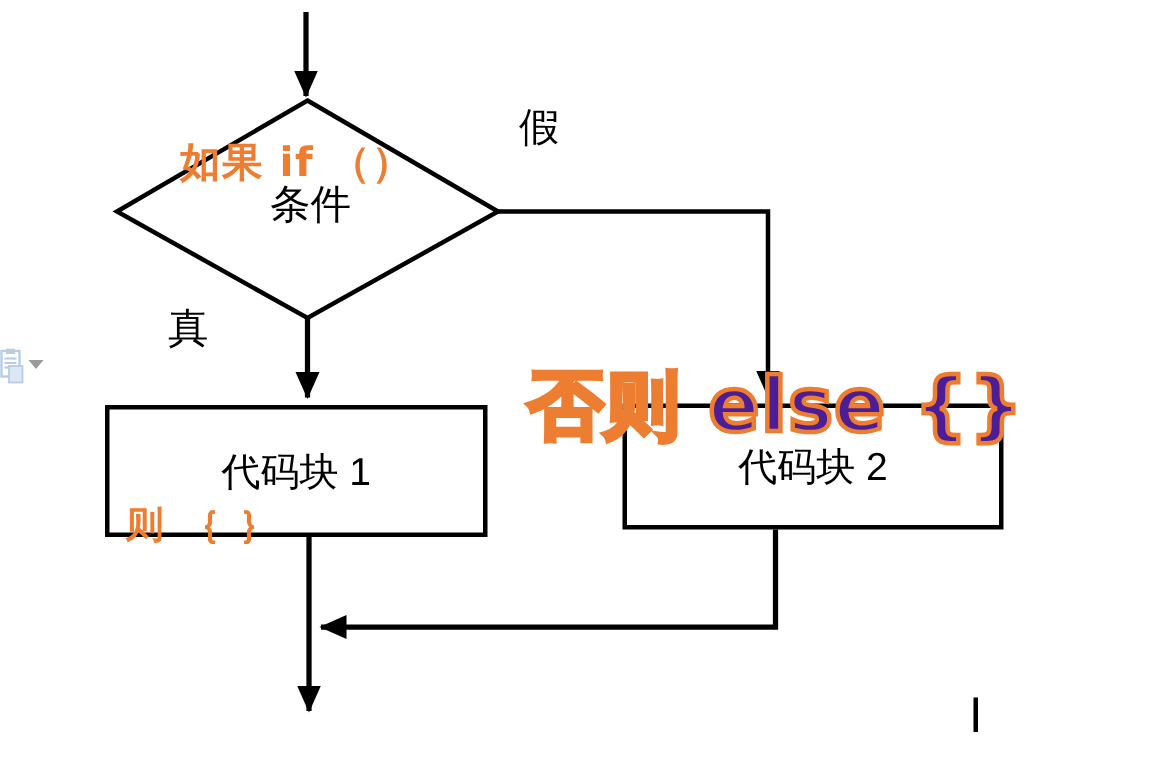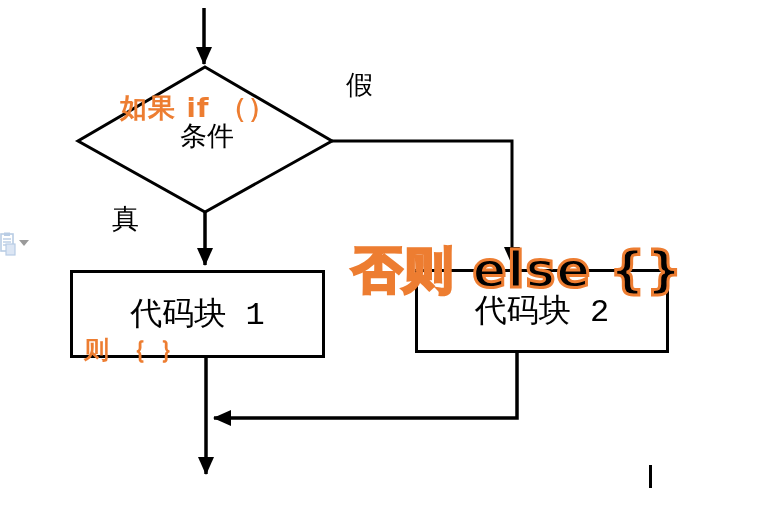--- a/index.html
+++ b/index.html
@@ -18,31 +18,31 @@
     font-weight:bold;color:#ED7D31;
     font-family:"DejaVu Sans","Liberation Sans",sans-serif;
   }
   .if-note{left:120px;top:90px;font-size:27px;letter-spacing:1px;}
   .cond-label{left:157px;top:122px;width:100px;text-align:center;}
   .false-label{left:346px;top:71px;}
   .true-label{left:112px;top:205px;}
   .then-note{left:84px;top:333px;font-size:25px;z-index:4;letter-spacing:2px;}
   .else-note{
     left:352px;top:237px;font-size:50px;z-index:4;letter-spacing:1px;
-    color:#000000;text-align:right;-webkit-text-stroke:3px #ED7D31;
+    color:#4c1d95;text-align:right;-webkit-text-stroke:3px #ED7D31;
   }
   .code-box{
     position:absolute;background:transparent;border:3px solid #000;
     display:flex;align-items:center;justify-content:center;z-index:2;
   }
   .box1{left:70px;top:270px;width:249px;height:82px;}
   .box2{left:415px;top:269px;width:248px;height:78px;}
   .box-label{
-    font-family:Liberation Mono, monospace;
-    font-size:32px;color:#000;
+    font-family:Liberation Sans, sans-serif;
+    font-size:26px;color:#000;
   }
   .caret{
     position:absolute;left:649px;top:465px;width:3px;height:23px;
     background:#000;z-index:3;
   }
   .paste-btn{position:absolute;left:0px;top:232px;width:30px;height:28px;z-index:3;}
   .paste-btn svg{position:absolute;left:0;top:0;}
   .dropdown-tri{
     position:absolute;left:19px;top:8px;width:0;height:0;
     border-left:5px solid transparent;border-right:5px solid transparent;

